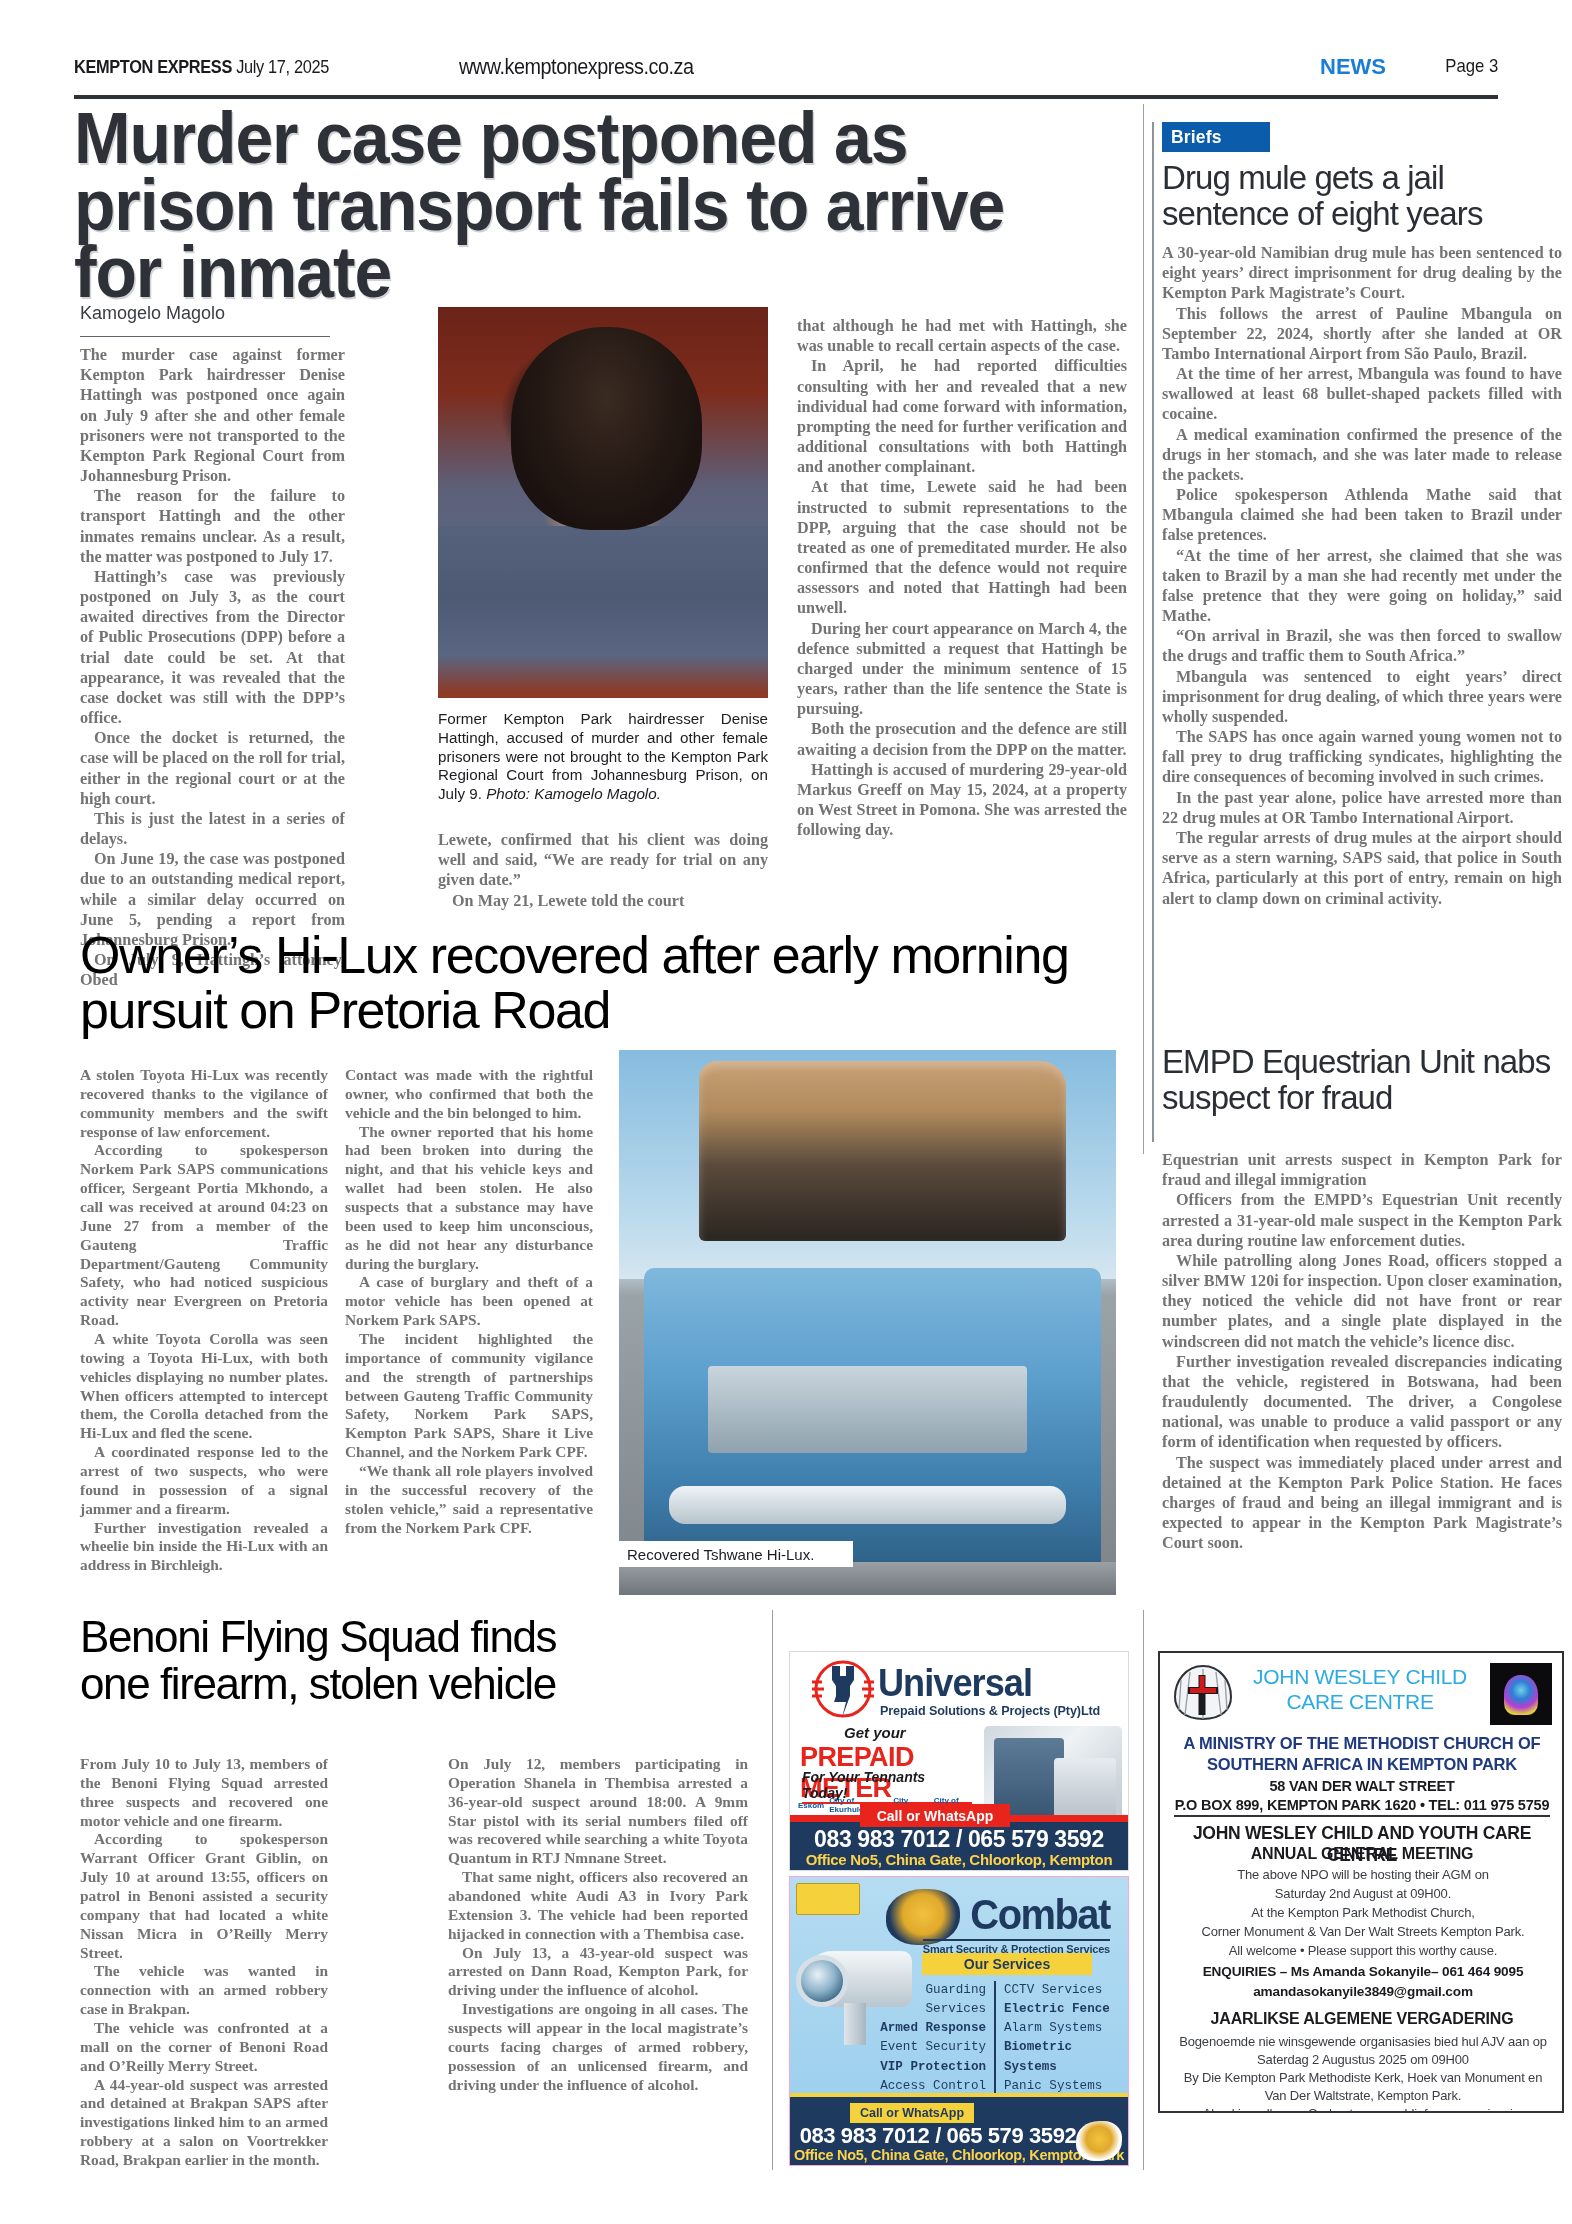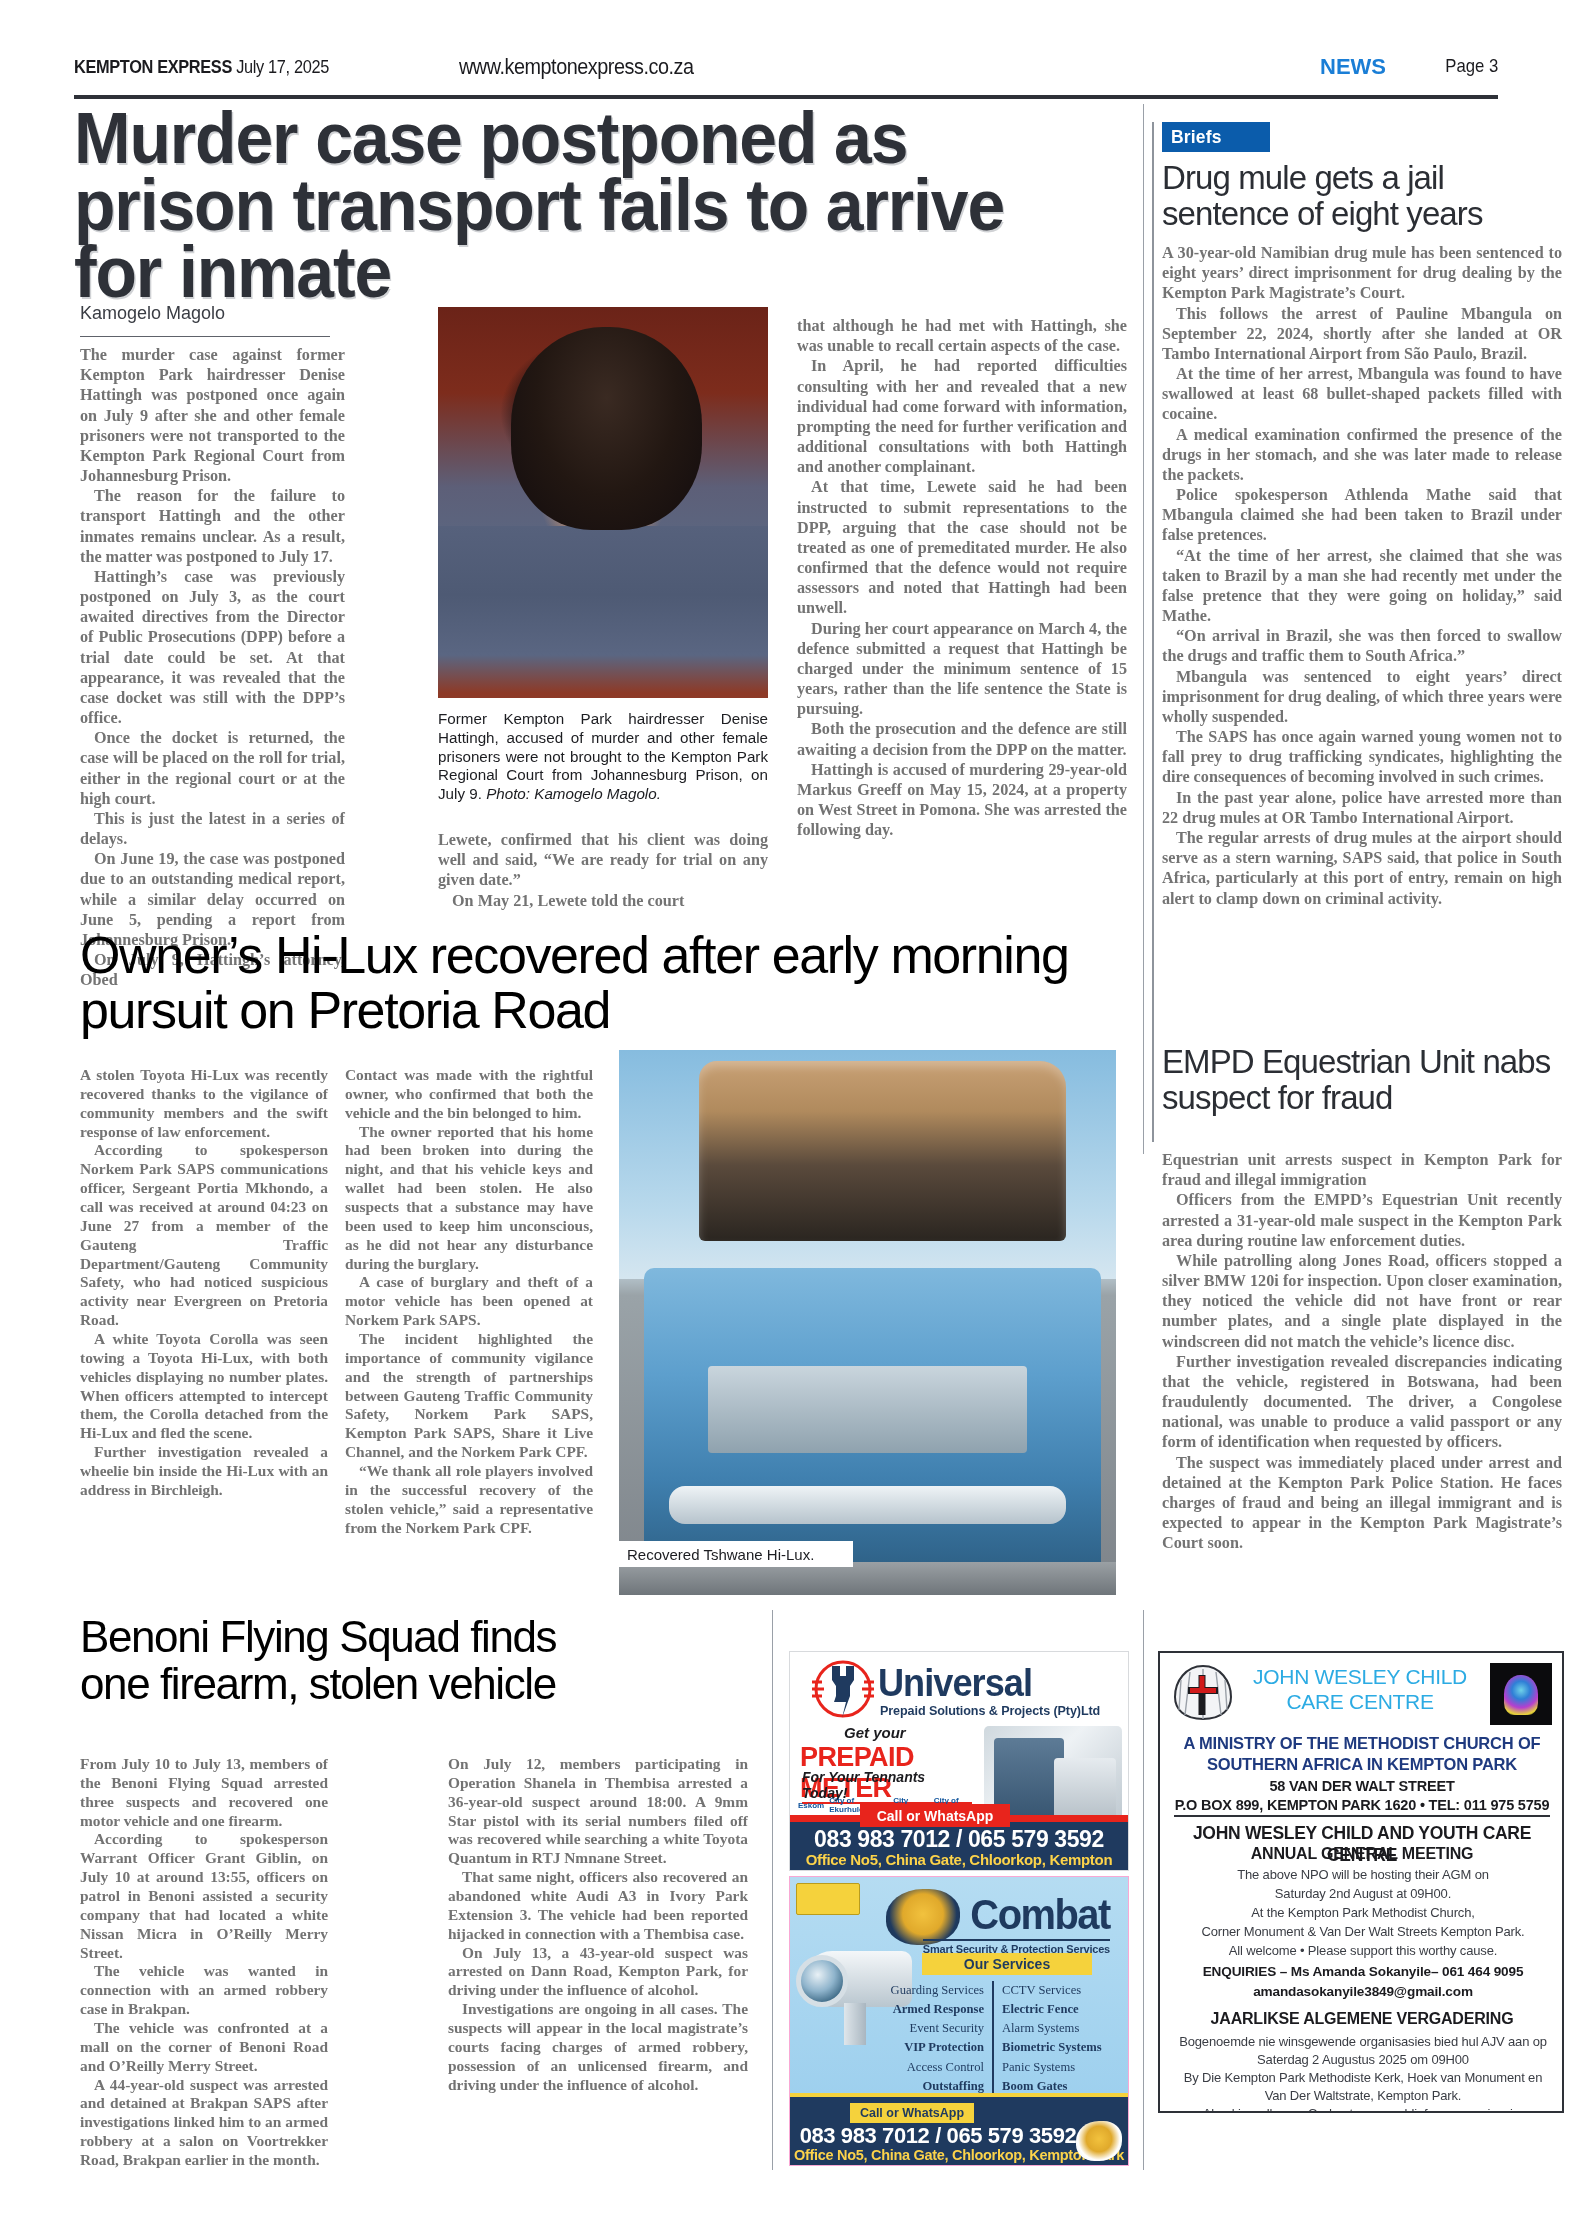--- a/index.html
+++ b/index.html
@@ -205,21 +205,21 @@
   .cb-tag { position:absolute; right:10px; top:54px;
     font-family:"Liberation Sans Narrow","Liberation Sans",sans-serif; font-weight:700;
     font-size:11px; color:#1f3a5f; letter-spacing:-0.2px; border-top:2px solid #1f3a5f; padding-top:2px;}
   .cb-lion { position:absolute; right:160px; top:4px; width:74px; height:56px;
     background: radial-gradient(circle at 50% 45%, #f2c23e 0%, #e0a92b 42%, #1f3a5f 70%, #16304f 100%);
     border-radius: 50% 42% 50% 42%; }
   .cb-services-hdr { position:absolute; left:132px; top:76px; width:170px; height:22px;
     background:#f5d23c; display:flex; align-items:center; justify-content:center;
     font-family:"Liberation Sans",sans-serif; font-weight:700; font-size:14px; color:#1f3a5f; }
   .cb-list { position:absolute; left:86px; top:104px; width:246px;
-    display:flex; gap:0; font-family:Liberation Serif, serif; font-size:12.6px; color:#1f3a5f; }
+    display:flex; gap:0; font-family:Liberation Mono, monospace; font-size:12.6px; color:#1f3a5f;justify-content:center; }
   .cb-col-l { width:118px; text-align:right; padding-right:8px; border-right:2px solid #1f3a5f; }
   .cb-col-r { width:124px; text-align:left; padding-left:8px; }
   .cb-list div { line-height:1.52; }
   .cb-list .b { font-weight:700; }
   .cb-callbar { position:absolute; left:0; right:0; bottom:0; height:72px; background:#1f3a5f;
     border-top:4px solid #f5d23c; }
   .cb-callbtn { position:absolute; left:60px; top:6px; width:124px; height:20px;
     background:#f5d23c; display:flex; align-items:center; justify-content:center;
     font-family:"Liberation Sans",sans-serif; font-weight:700; font-size:12.5px; color:#1f3a5f; }
   .cb-phone { position:absolute; left:0; right:42px; top:26px; text-align:center;
@@ -314,20 +314,21 @@
       <p>During her court appearance on March 4, the defence submitted a request that Hattingh be charged under the minimum sentence of 15 years, rather than the life sentence the State is pursuing.</p>
       <p>Both the prosecution and the defence are still awaiting a decision from the DPP on the matter.</p>
       <p>Hattingh is accused of murdering 29-year-old Markus Greeff on May 15, 2024, at a property on West Street in Pomona. She was arrested the following day.</p>
     </div>
 
   <div class="hl-sans hl-hilux">Owner’s Hi-Lux recovered after early morning pursuit on Pretoria Road</div>
   <div class="col narrow" id="hx-c1" style="left:80px; top:1066px; width:248px; height:530px;">
       <p class="first">A stolen Toyota Hi-Lux was recently recovered thanks to the vigilance of community members and the swift response of law enforcement.</p>
       <p>According to spokesperson Norkem Park SAPS communications officer, Sergeant Portia Mkhondo, a call was received at around 04:23 on June 27 from a member of the Gauteng Traffic Department/Gauteng Community Safety, who had noticed suspicious activity near Evergreen on Pretoria Road.</p>
       <p>A white Toyota Corolla was seen towing a Toyota Hi-Lux, with both vehicles displaying no number plates. When officers attempted to intercept them, the Corolla detached from the Hi-Lux and fled the scene.</p>
+      <p>A coordinated response led to the arrest of two suspects, who were found in possession of a signal jammer and a firearm.</p>
       <p>Further investigation revealed a wheelie bin inside the Hi-Lux with an address in Birchleigh.</p>
     </div>
   <div class="col narrow" id="hx-c2" style="left:345px; top:1066px; width:248px; height:530px;">
       <p class="first">Contact was made with the rightful owner, who confirmed that both the vehicle and the bin belonged to him.</p>
       <p>The owner reported that his home had been broken into during the night, and that his vehicle keys and wallet had been stolen. He also suspects that a substance may have been used to keep him unconscious, as he did not hear any disturbance during the burglary.</p>
       <p>A case of burglary and theft of a motor vehicle has been opened at Norkem Park SAPS.</p>
       <p>The incident highlighted the importance of community vigilance and the strength of partnerships between Gauteng Traffic Community Safety, Norkem Park SAPS, Kempton Park SAPS, Share it Live Channel, and the Norkem Park CPF.</p>
       <p>“We thank all role players involved in the successful recovery of the stolen vehicle,” said a representative from the Norkem Park CPF.</p>
     </div>
 

